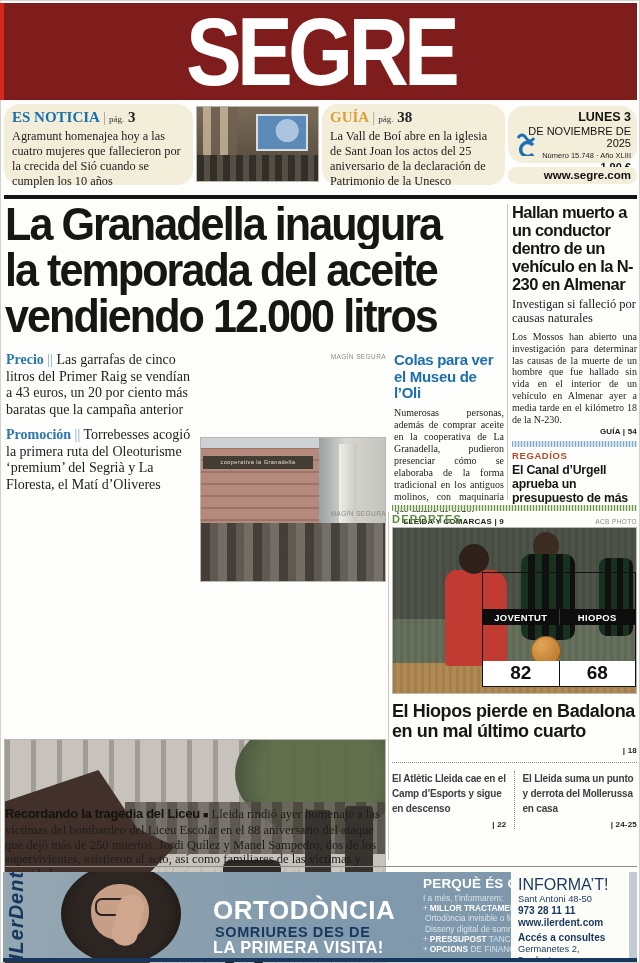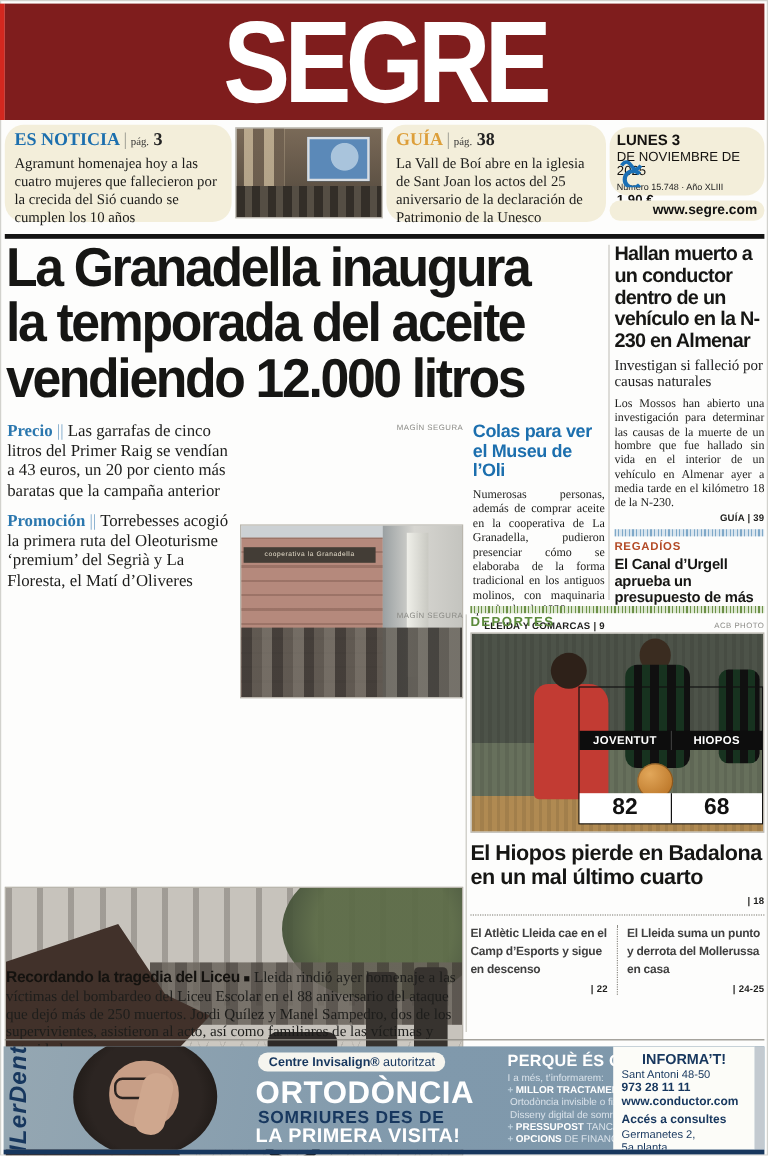--- a/index.html
+++ b/index.html
@@ -14,21 +14,21 @@
 
   
   .cream{background:#f3eeda;border-radius:16px;}
   .panel-title{font-family:"Liberation Serif",serif;font-weight:bold;font-size:15px;}
   .panel-title .bar{color:#9a9a90;font-weight:normal;padding:0 3px;}
   .panel-title .pg{font-size:9px;font-weight:normal;color:#333;}
   .panel-title .pgnum{font-size:15px;color:#222;}
   .panel-body{font-family:"Liberation Serif",serif;font-size:12.3px;line-height:15px;color:#1d1d1b;margin-top:3px;}
   .blue-t{color:#1c6fae;}.orange-t{color:#dd9f3a;}
 
-  .datebox{text-align:left;color:#14120f;}
+  .datebox{text-align:right;color:#14120f;}
   .d1{font-size:12.5px;font-weight:bold;}
   .d2{font-size:11px;margin-top:1px;}
   .d3{font-size:7.5px;margin-top:2px;color:#222;}
   .d4{font-size:11px;font-weight:bold;margin-top:1px;}
   .segrecom{text-align:right;font-weight:bold;font-size:11.5px;color:#111;padding:2px 6px;}
 
   .black-rule{left:4px;top:195px;width:633px;height:4px;background:#141414;}
 
   
   .lead-h{left:5px;top:200px;width:502px;color:#161614;}
@@ -147,21 +147,21 @@
   .ad-title{position:absolute;left:210px;top:23px;color:#fff;font-weight:bold;font-size:26px;letter-spacing:.5px;}
   .ad-sub1{position:absolute;left:212px;top:52px;color:#17375e;font-weight:bold;font-size:14.5px;letter-spacing:.6px;}
   .ad-sub2{position:absolute;left:210px;top:66px;color:#fff;font-weight:bold;font-size:16.5px;letter-spacing:.4px;}
   .ad-perque{position:absolute;left:420px;top:4px;width:86px;color:#d9e2ea;}
   .ad-perque .t{color:#fff;font-weight:bold;font-size:13.5px;letter-spacing:.2px;white-space:nowrap;}
   .ad-perque .intro{font-size:8.3px;margin-top:2px;white-space:nowrap;}
   .ad-item{font-size:8.3px;line-height:10.3px;white-space:nowrap;}
   .ad-item .plus{color:#bdd0dd;font-weight:bold;margin-right:2px;}
   .ad-item b{color:#fff;}
   .ad-contact{position:absolute;left:508px;top:0;width:118px;height:100%;background:#fcfcf8;color:#17375e;padding:4px 7px;box-sizing:border-box;}
-  .ad-contact .t{font-weight:bold;font-size:12px;text-align:center;}
+  .ad-contact .t{font-weight:normal;font-size:16px;}
   .ad-contact .l{font-size:9.3px;line-height:11px;}
   .ad-contact .b{font-weight:bold;font-size:10px;line-height:12px;}
   .ad-sliver{position:absolute;right:0;top:0;width:8px;height:100%;background:#c3cad0;}
 </style>
 </head>
 <body>
 
 <div class="page">
 
   <div class="abs red-edge"></div>
@@ -236,21 +236,21 @@
     <div class="body">Numerosas personas, además de comprar aceite en la cooperativa de La Granadella, pudieron presenciar cómo se elaboraba de la forma tradicional en los antiguos molinos, con maquinaria que databa de 1920.</div>
     <div class="pageref">LLEIDA Y COMARCAS | 9</div>
   </div>
 
   <div class="abs vline" style="left:507px;top:204px;height:296px;"></div>
 
   <div class="abs rightcol">
     <div class="rc-h">Hallan muerto a un conductor dentro de un vehículo en la N-230 en Almenar</div>
     <div class="rc-sub">Investigan si falleció por causas naturales</div>
     <div class="rc-body">Los Mossos han abierto una investigación para determinar las causas de la muerte de un hombre que fue hallado sin vida en el interior de un vehículo en Almenar ayer a media tarde en el kilómetro 18 de la N-230.</div>
-    <div class="pageref">GUÍA | 39</div>
+    <div class="pageref">GUÍA | 54</div>
     <div class="ornament"></div>
     <div class="kicker">REGADÍOS</div>
     <div class="rc-h2">El Canal d’Urgell aprueba un presupuesto de más de 12 millones para 2026</div>
 
   </div>
 
   <div class="abs credit" style="left:4px;top:510px;width:382px;">MAGÍN SEGURA</div>
   <div class="abs ph liceu-photo" style="left:4px;top:518px;">
     <div class="liceu-bld"></div>
     <div class="liceu-tree"></div>
@@ -313,38 +313,37 @@
       </div>
     </div>
   </div>
 
   <div class="abs ad">
     <div class="ad-hair"></div>
     <div class="ad-face"></div>
     <div class="ad-glasses"></div>
     <div class="ad-hand"></div>
     <div class="ad-brand">ILerDent</div>
-    <div class="ad-pill"><b>Centre Invisalign®</b><span> autoritzat</span></div>
     <div class="ad-title">ORTODÒNCIA</div>
     <div class="ad-sub1">SOMRIURES DES DE</div>
     <div class="ad-sub2">LA PRIMERA VISITA!</div>
     <div class="ad-perque">
       <div class="t">PERQUÈ ÉS GRATUÏTA!</div>
       <div class="intro">I a més, t’informarem:</div>
       <div class="ad-item"><span class="plus">+</span><b>MILLOR TRACTAMENT</b><span> PER A TU</span></div>
       <div class="ad-item"><span class="plus"></span><b></b><span>Ortodòncia invisible o fixa</span></div>
       <div class="ad-item"><span class="plus"></span><b></b><span>Disseny digital de somriures</span></div>
       <div class="ad-item"><span class="plus">+</span><b>PRESSUPOST</b><span> TANCAT</span></div>
       <div class="ad-item"><span class="plus">+</span><b>OPCIONS</b><span> DE FINANÇAMENT</span></div>
     </div>
     <div class="ad-contact">
       <div class="t">INFORMA’T!</div>
       <div class="l">Sant Antoni 48-50</div>
       <div class="b">973 28 11 11</div>
-      <div class="b">www.conductor.com</div>
+      <div class="b">www.ilerdent.com</div>
       <div class="b" style="margin-top:3px;">Accés a consultes</div>
       <div class="l">Germanetes 2,</div>
       <div class="l">5a planta</div>
       <div class="l">25002 Lleida</div>
     </div>
     <div class="ad-sliver"></div>
   </div>
 
 </div>
 

